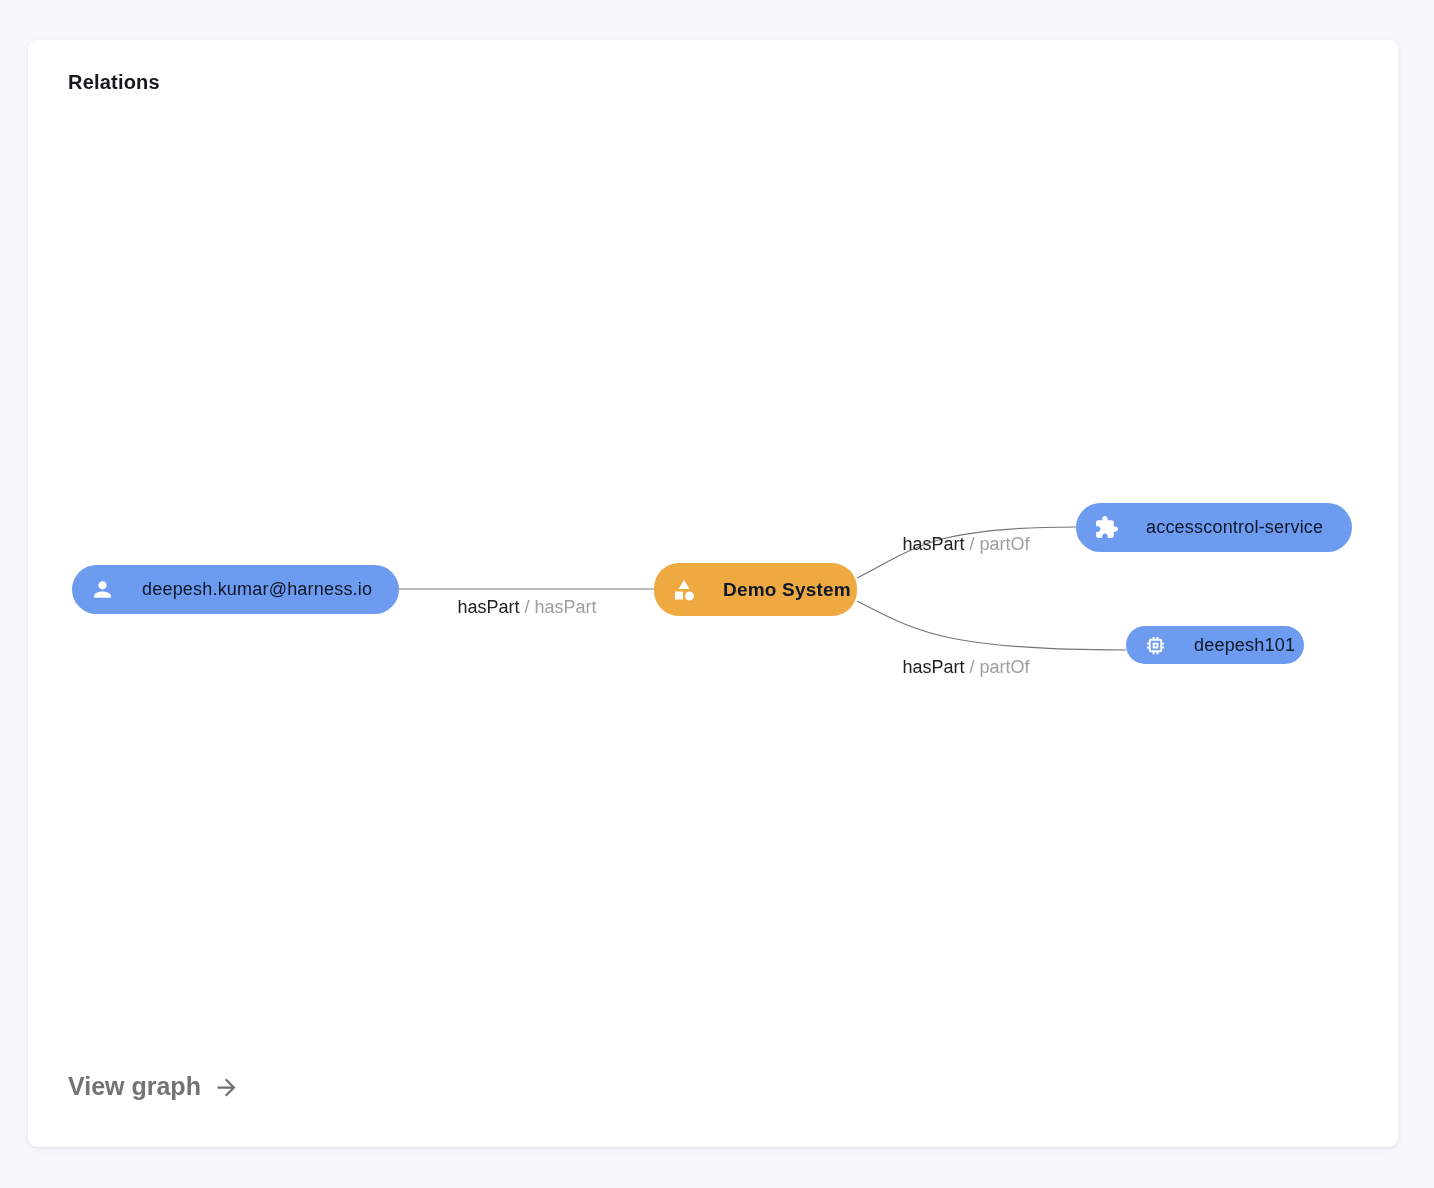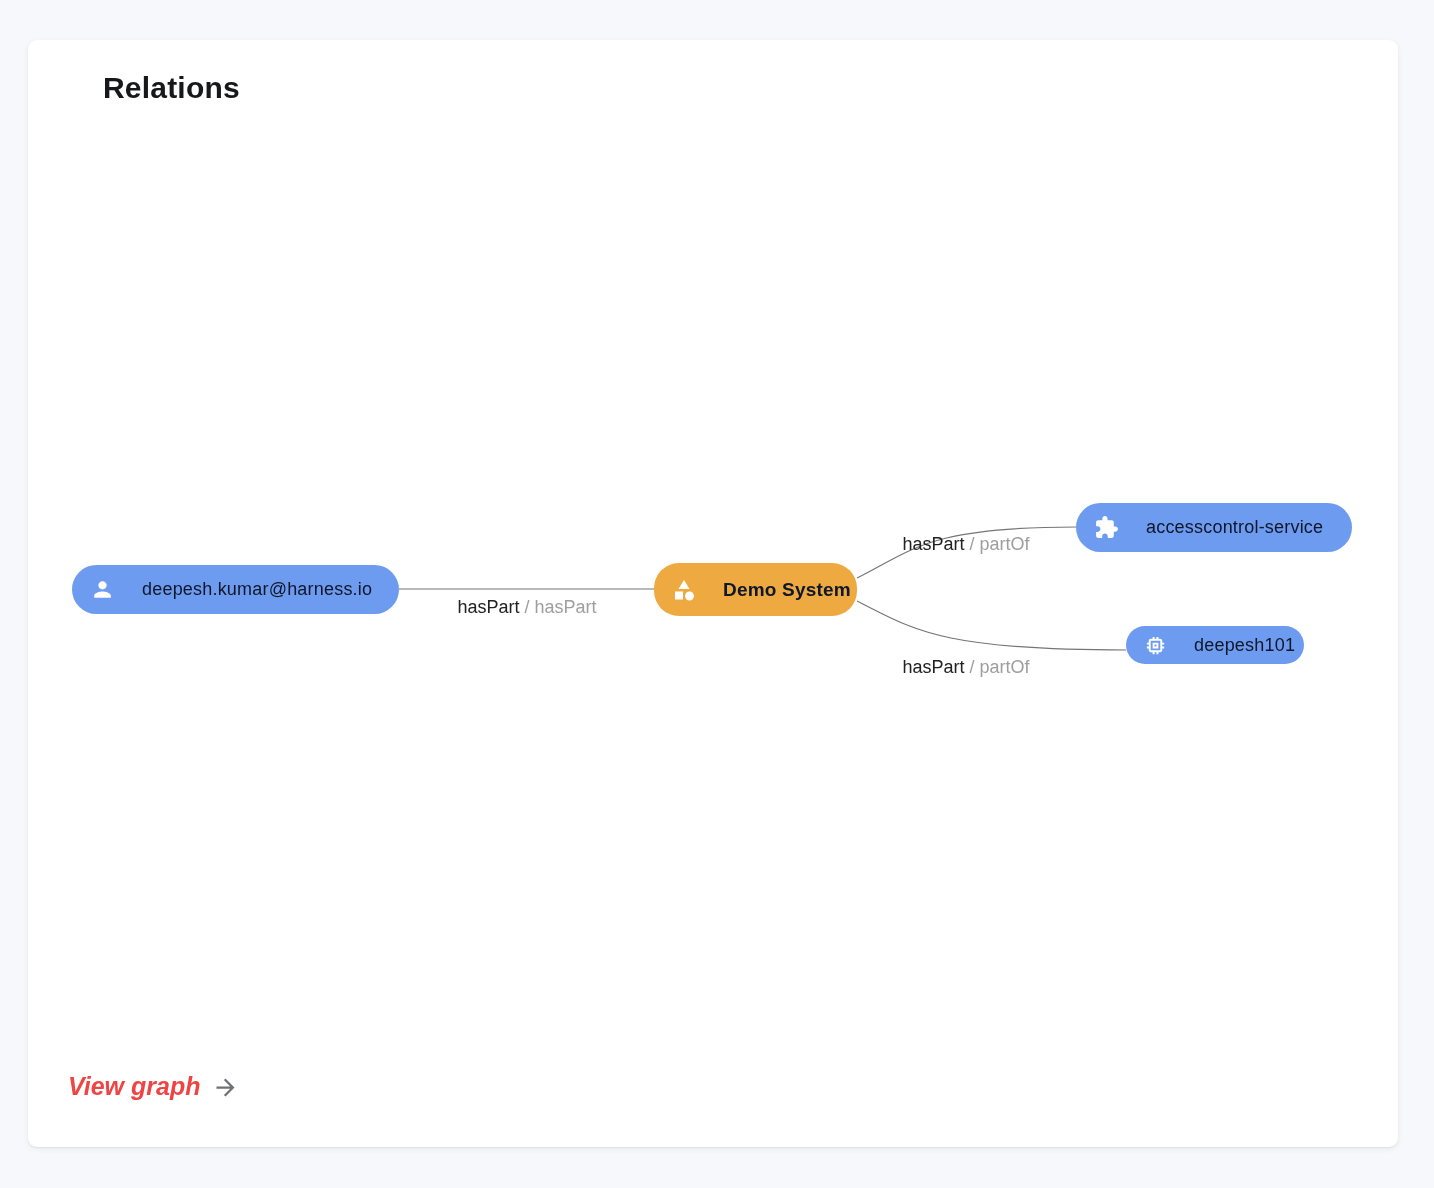--- a/index.html
+++ b/index.html
@@ -18,25 +18,24 @@
     width: 1370px;
     height: 1107px;
     background: #ffffff;
     border-radius: 9px;
     box-shadow: 0 1px 2px rgba(16,24,40,0.06), 0 2px 6px rgba(16,24,40,0.06);
   }
   .card-title {
     position: absolute;
     left: 40px;
     top: 31px;
-    font-size: 30px;
+    font-size: 20px;
     font-weight: 700;
     color: #16181c;
     letter-spacing: 0.2px;
-    margin-left: 35px;
   }
   .graph-area { position: absolute; inset: 0; }
   svg.edges {
     position: absolute;
     left: 0; top: 0;
     pointer-events: none;
   }
   .node {
     position: absolute;
     display: flex;
@@ -65,23 +64,22 @@
   .edge-label span + span { margin-left: 5px; }
   .view-graph {
     position: absolute;
     left: 40px;
     top: 1032px;
     display: flex;
     align-items: flex-start;
     gap: 12px;
     font-size: 25px;
     font-weight: 700;
-    color: #ef4444;
+    color: #737373;
     cursor: pointer;
-    font-style: italic;
   }
   .view-graph svg { display: block; margin-top: 2px; }
 </style>
 </head>
 <body>
 
 <div class="card">
 
   <div class="card-title">Relations</div>
 

